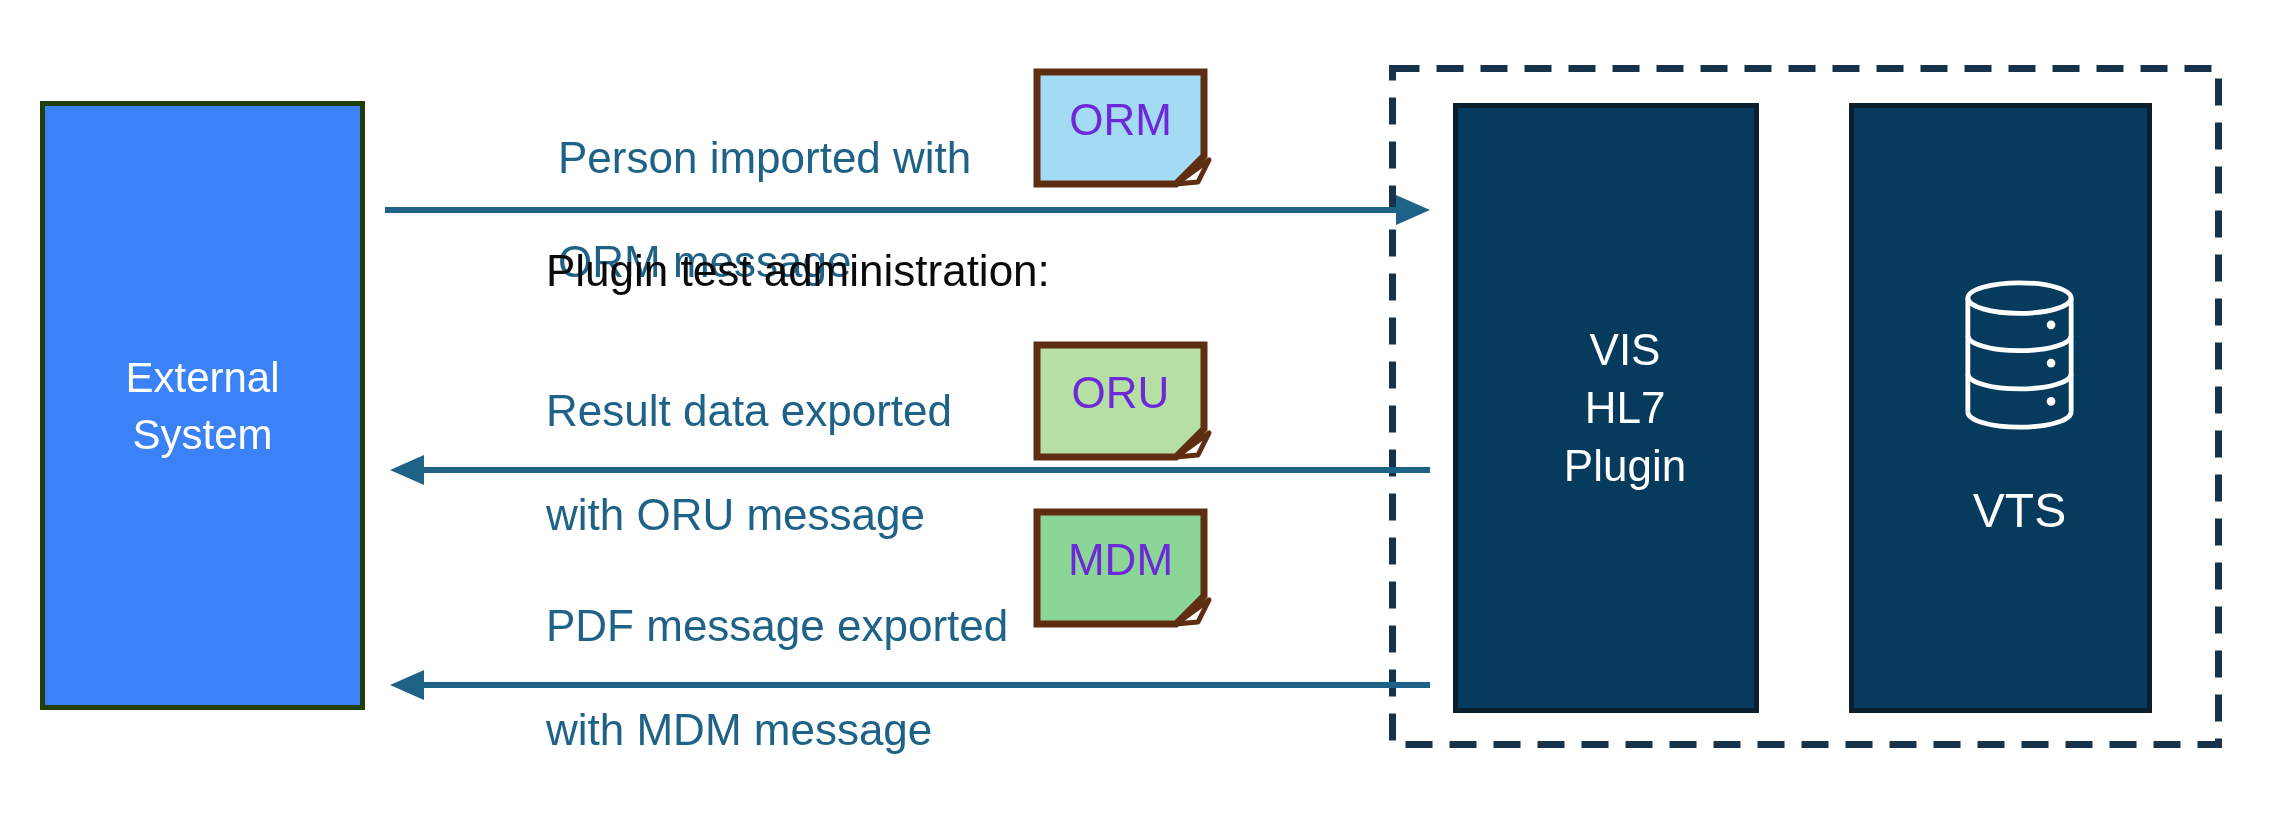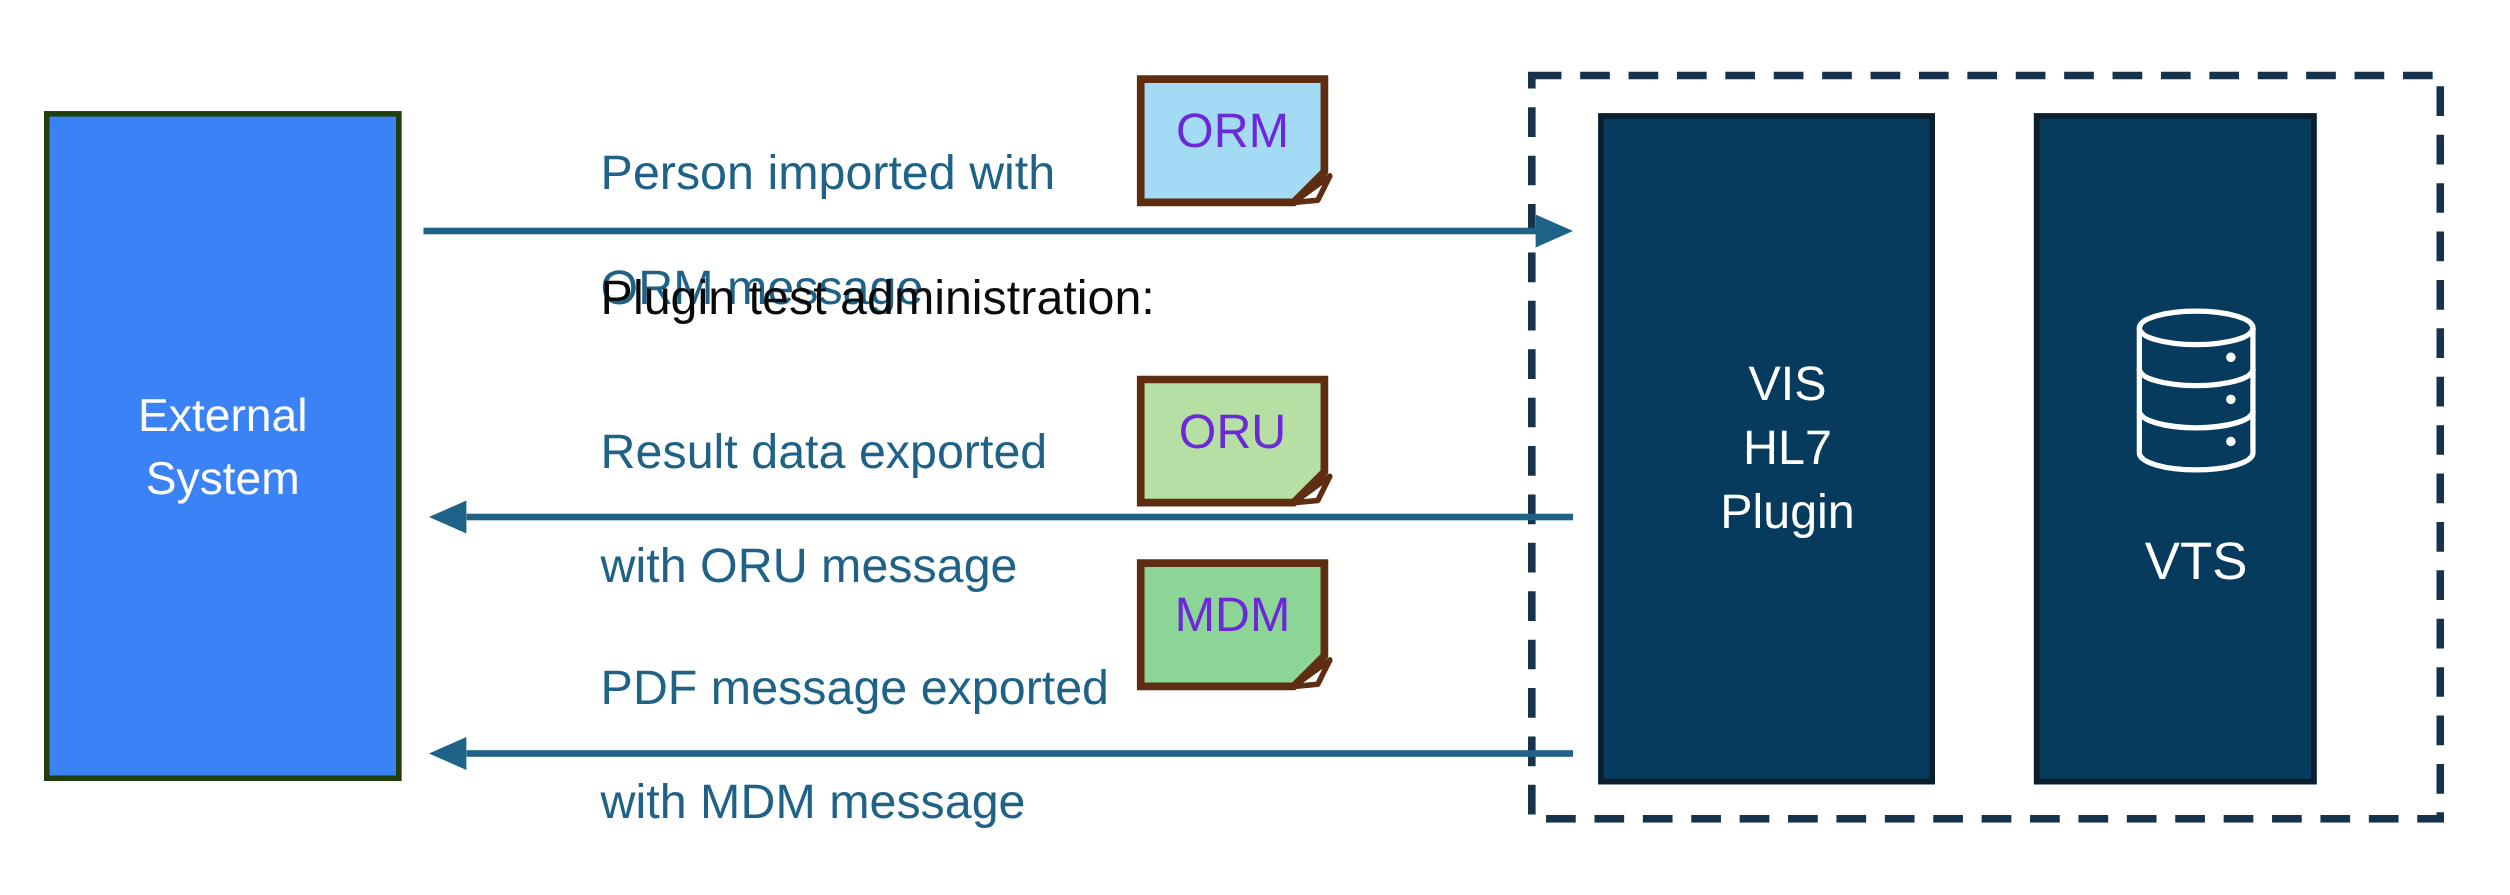--- a/index.html
+++ b/index.html
@@ -19,21 +19,21 @@
     white-space:pre-line;
   }
   .dashed-wrap{position:absolute;left:1389px;top:65px;width:833px;height:683px;}
   .navy-box{
     position:absolute;top:103px;height:610px;
     background:#073B5E;border:5px solid #0A1E2E;box-sizing:border-box;
     color:#ffffff;text-align:center;
     display:flex;align-items:center;justify-content:center;padding-left:38px;
   }
   .vis-box{left:1453px;width:306px;font-size:44px;line-height:58px;white-space:pre-line;}
-  .vts-box{left:1849px;width:257px;flex-direction:column;gap:52px;font-size:48px;}
+  .vts-box{left:1849px;width:303px;flex-direction:column;gap:52px;font-size:48px;}
   
   .lbl{
     position:absolute;left:546px;
     font-size:44px;line-height:52px;color:#1F6287;
     white-space:pre-line;
   }
   .lbl-heading{color:#0A0A0A;}
   
   .arrow{position:absolute;}
   .arrow-line{position:absolute;height:6px;background:#1F6287;}
@@ -86,21 +86,21 @@
       </g>
       <g fill="#ffffff">
         <circle cx="93" cy="49" r="4.5"></circle>
         <circle cx="93" cy="89" r="4.5"></circle>
         <circle cx="93" cy="129" r="4.5"></circle>
       </g>
     </svg>
     <span>VTS</span>
   </div>
 
-  <div class="lbl" style="top:80px;">
+  <div class="lbl" style="top:80px;margin-left:12px;">
     <div>Person imported with</div>
     <div>ORM message</div>
   </div>
 
   <div class="lbl lbl-heading" style="top:245px;">Plugin test administration:</div>
 
   <div class="lbl" style="top:333px;">
     <div>Result data exported</div>
     <div>with ORU message</div>
   </div>

